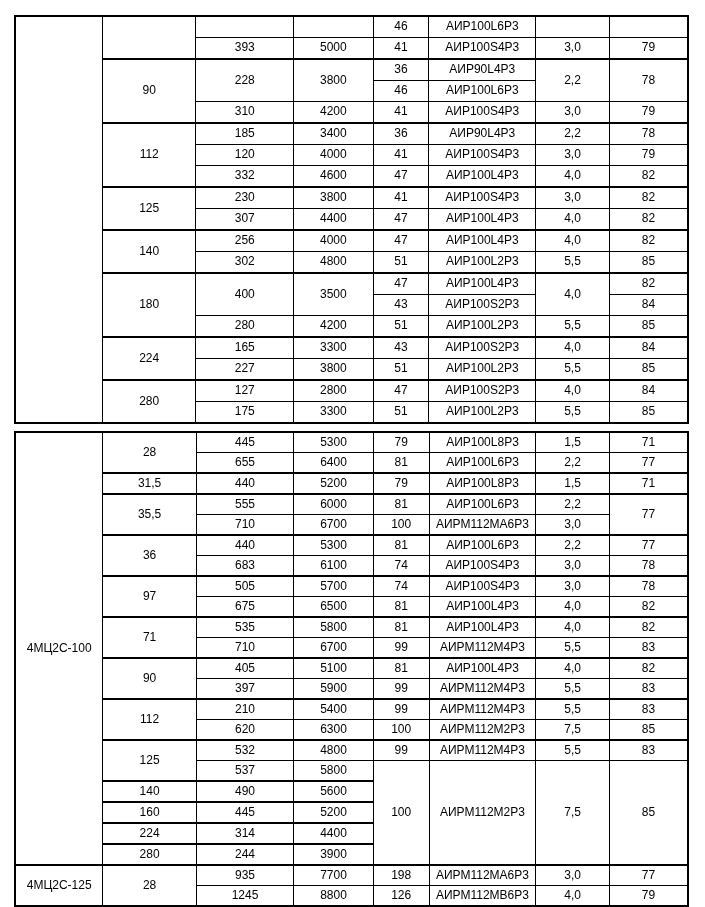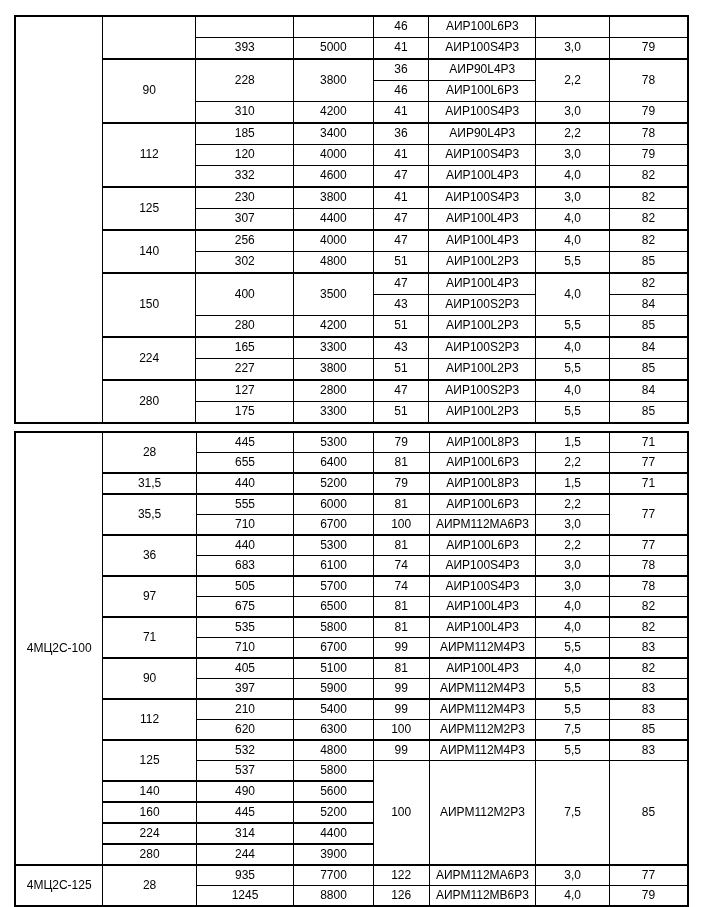--- a/index.html
+++ b/index.html
@@ -153,21 +153,21 @@
         </tr>
         <tr>
           <td>302</td>
           <td>4800</td>
           <td>51</td>
           <td>АИР100L2Р3</td>
           <td>5,5</td>
           <td>85</td>
         </tr>
         <tr class="g">
-          <td rowspan="3">150</td>
+          <td rowspan="3">180</td>
           <td rowspan="2">400</td>
           <td rowspan="2">3500</td>
           <td>47</td>
           <td>АИР100L4Р3</td>
           <td rowspan="2">4,0</td>
           <td>82</td>
         </tr>
         <tr>
           <td>43</td>
           <td>АИР100S2Р3</td>
@@ -393,21 +393,21 @@
         <tr class="g">
           <td>280</td>
           <td>244</td>
           <td>3900</td>
         </tr>
         <tr class="g">
           <td rowspan="2">4МЦ2С-125</td>
           <td rowspan="2">28</td>
           <td>935</td>
           <td>7700</td>
-          <td>122</td>
+          <td>198</td>
           <td>АИРМ112МА6Р3</td>
           <td>3,0</td>
           <td>77</td>
         </tr>
         <tr>
           <td>1245</td>
           <td>8800</td>
           <td>126</td>
           <td>АИРМ112МВ6Р3</td>
           <td>4,0</td>

